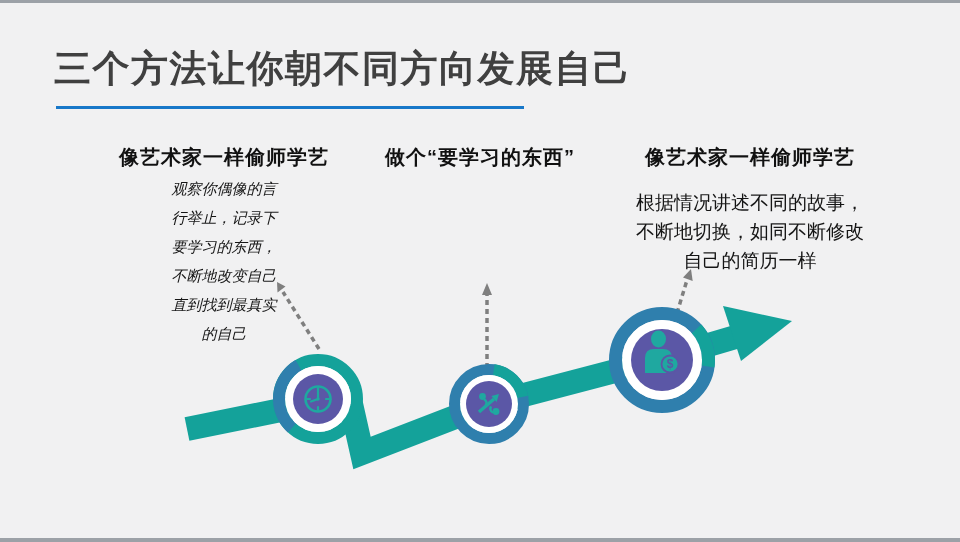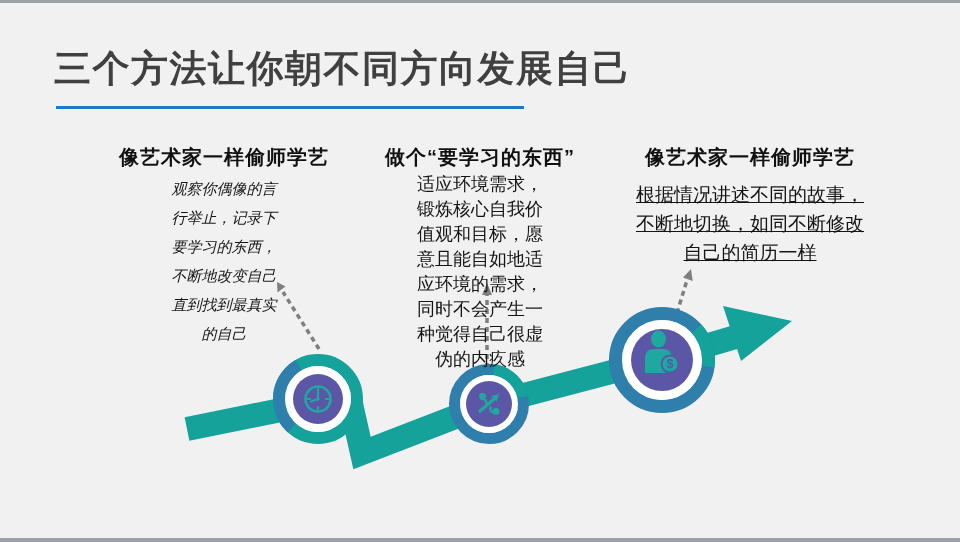--- a/index.html
+++ b/index.html
@@ -25,21 +25,21 @@
   .col .heading{
     font-size:20px;font-weight:bold;letter-spacing:1px;
     line-height:26px;color:#111;white-space:nowrap;
   }
   .col .body{white-space:pre-line;}
   .col1{left:104px;width:240px;}
   .col2{left:378px;width:204px;}
   .col3{left:625px;width:250px;}
   .col1 .body{font-size:15px;line-height:29px;margin-top:4px;font-style:italic;}
   .col2 .body{font-size:18px;line-height:25px;margin-top:2px;}
-  .col3 .body{font-size:19px;line-height:29px;margin-top:10px;text-decoration:underline;}
+  .col3 .body{font-size:19px;line-height:29px;margin-top:18px;}
 </style>
 </head>
 <body>
 
 <div class="edge-bar edge-top"></div>
 <div class="edge-bar edge-bottom"></div>
 
 <div class="title">三个方法让你朝不同方向发展自己</div>
 <div class="title-underline"></div>
 
@@ -113,28 +113,20 @@
   <div class="body">观察你偶像的言
 行举止，记录下
 要学习的东西，
 不断地改变自己
 直到找到最真实
 的自己</div>
 </div>
 
 <div class="col col2">
   <div class="heading">做个“要学习的东西”</div>
-  <div class="body">适应环境需求，
-锻炼核心自我价
-值观和目标，愿
-意且能自如地适
-应环境的需求，
-同时不会产生一
-种觉得自己很虚
-伪的内疚感</div>
 </div>
 
 <div class="col col3">
   <div class="heading">像艺术家一样偷师学艺</div>
   <div class="body">根据情况讲述不同的故事，
 不断地切换，如同不断修改
 自己的简历一样</div>
 </div>
 
 </body></html>

